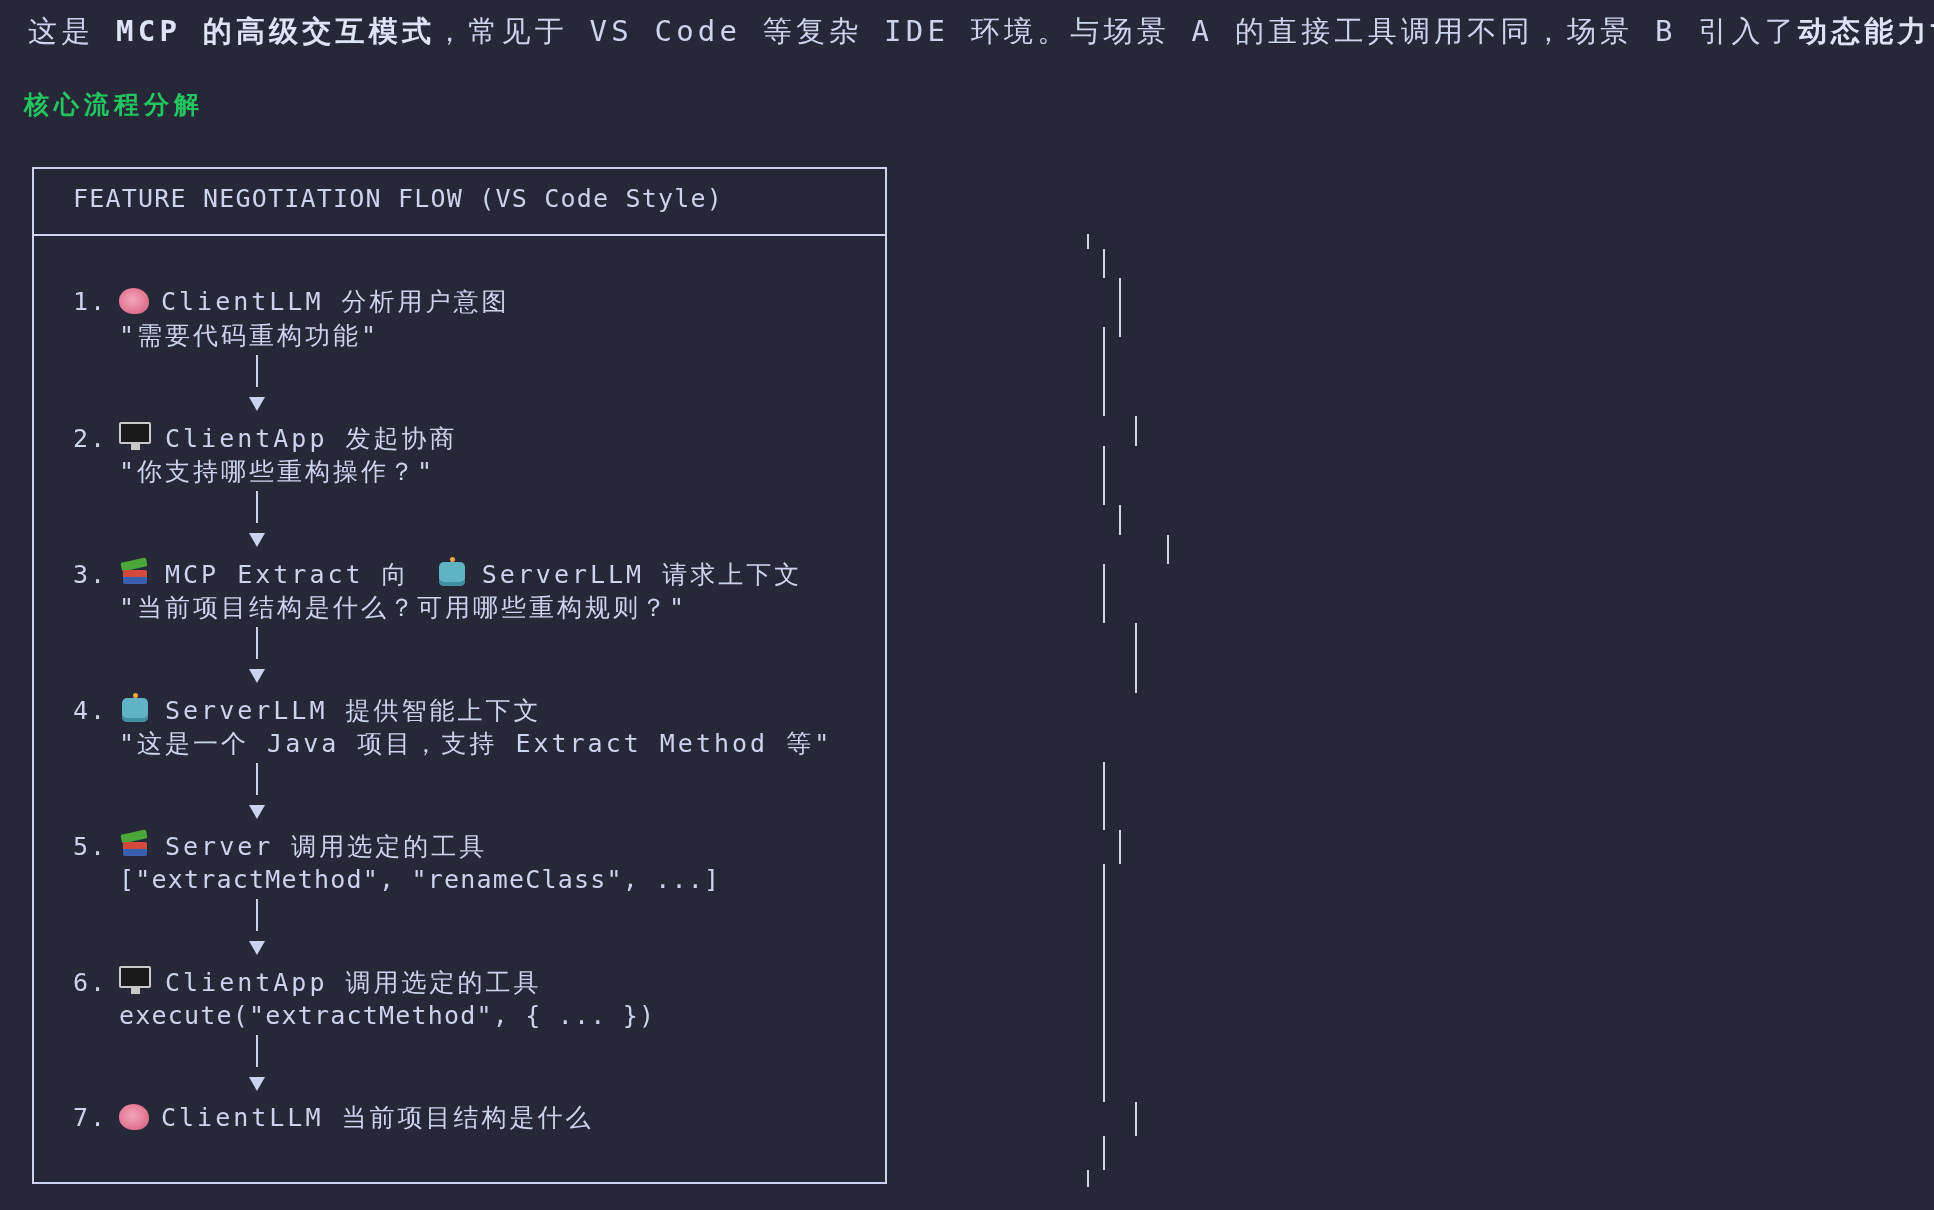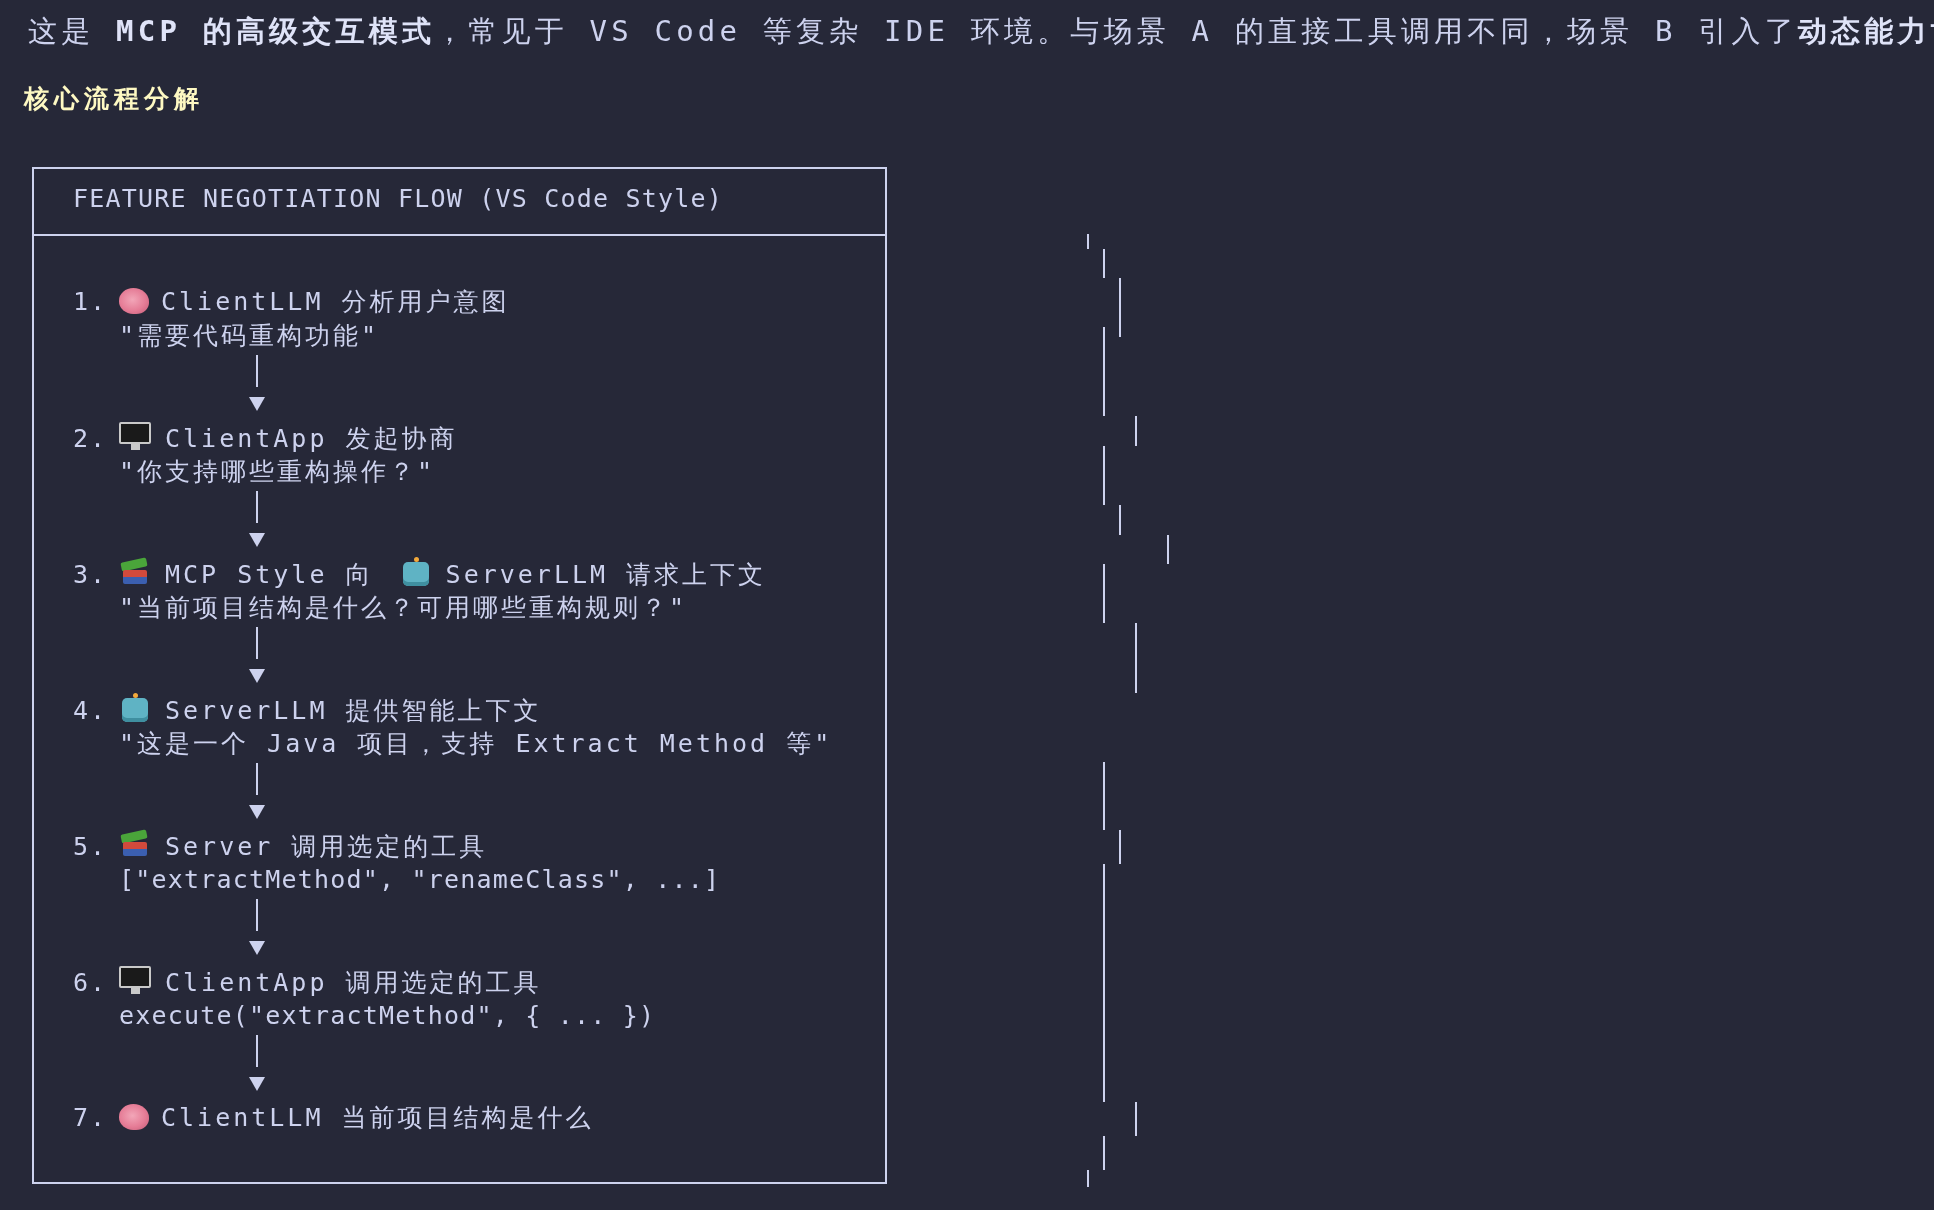--- a/index.html
+++ b/index.html
@@ -13,23 +13,23 @@
     color: #cdd2ee;
     font-family: "DejaVu Sans Mono", "Liberation Mono", monospace;
   }
   .intro {
     position: absolute; left: 28px; top: 14px;
     font-size: 29px; letter-spacing: 4.2px;
     white-space: nowrap; line-height: 34px;
   }
   .intro b { font-weight: bold; color: #dfe3f8; }
   .heading {
-    position: absolute; left: 24px; top: 82px;
+    position: absolute; left: 24px; top: 88px;
     font-size: 25px; font-weight: bold; letter-spacing: 5px;
-    line-height: 34px; color: #fef9c3;
+    line-height: 34px; color: #22c55e;
   }
   .box {
     position: absolute; left: 32px; top: 167px;
     width: 855px; height: 1017px;
     border: 2px solid #cdd2ee;
     box-sizing: border-box;
   }
   .box-header {
     position: absolute; left: 0; top: 0; right: 0; height: 67px;
     border-bottom: 2px solid #cdd2ee;
@@ -103,21 +103,21 @@
     <div class="step">
       <span class="step-line"><span class="num">2.</span><span class="emoji e-monitor"></span><span>ClientApp 发起协商</span></span>
       <span class="sub">"你支持哪些重构操作？"</span>
       <div class="connector">
           <div class="pipe"></div>
           <div class="arrow"></div>
         </div>
     </div>
 
     <div class="step">
-      <span class="step-line"><span class="num">3.</span><span class="emoji e-books"></span><span>MCP Style 向</span> <span class="emoji e-robot" style="margin-left:8px"></span><span>ServerLLM 请求上下文</span></span>
+      <span class="step-line"><span class="num">3.</span><span class="emoji e-books"></span><span>MCP Extract 向</span> <span class="emoji e-robot" style="margin-left:8px"></span><span>ServerLLM 请求上下文</span></span>
       <span class="sub">"当前项目结构是什么？可用哪些重构规则？"</span>
       <div class="connector">
           <div class="pipe"></div>
           <div class="arrow"></div>
         </div>
     </div>
 
     <div class="step">
       <span class="step-line"><span class="num">4.</span><span class="emoji e-robot"></span><span>ServerLLM 提供智能上下文</span></span>
       <span class="sub">"这是一个 Java 项目，支持 Extract Method 等"</span>

